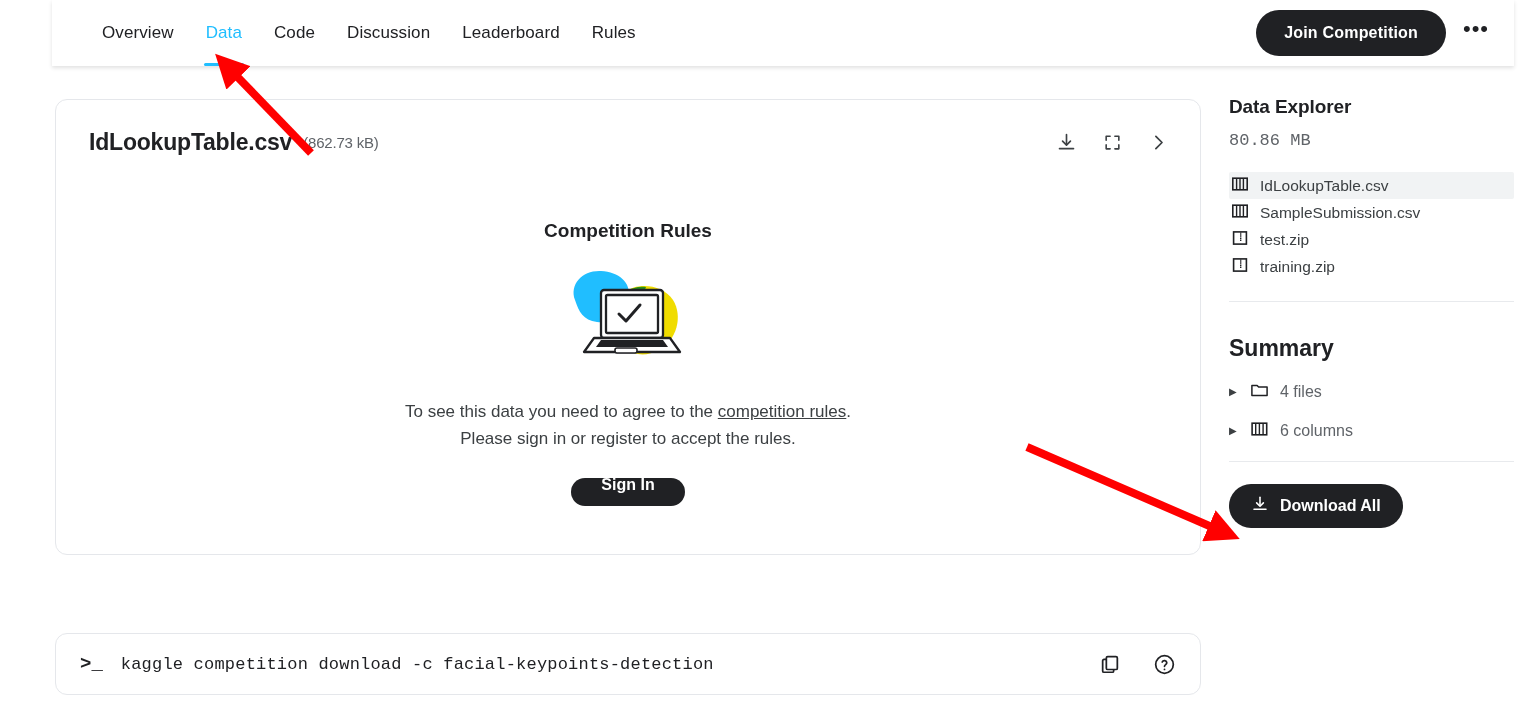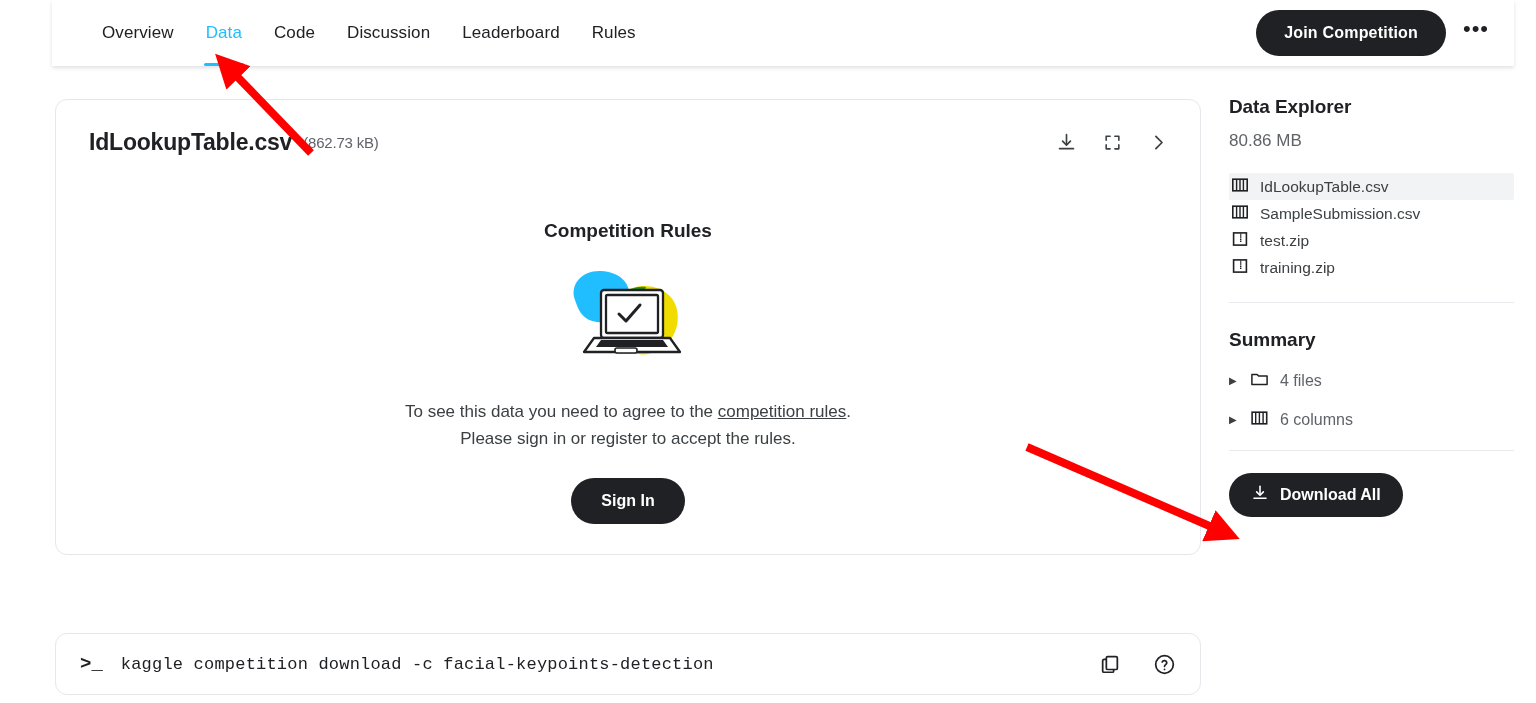--- a/index.html
+++ b/index.html
@@ -155,23 +155,24 @@
     color: #3c4043;
     line-height: 27px;
   }
   .rules-link {
     color: #3c4043;
     text-decoration: underline;
     cursor: pointer;
   }
   .signin-btn {
     margin-top: 26px;
-    height: 46px;
-    padding: 4px 30px;
+    height: 28px;
+    padding: 12px 30px;
     font-size: 16px;
+    align-items: flex-end;
   }
 
   
   .cmd-bar {
     position: absolute;
     left: 55px;
     top: 633px;
     width: 1146px;
     height: 62px;
     background: #ffffff;
@@ -212,20 +213,21 @@
   .sb-title {
     font-size: 19px;
     font-weight: bold;
     color: #202124;
     letter-spacing: -0.1px;
   }
   .sb-subtitle {
     font-size: 17px;
     color: #5f6368;
     margin-top: 13px;
+    font-family: Liberation Mono, monospace;
   }
   .file-list { margin-top: 22px; }
   .file-row {
     display: flex;
     align-items: center;
     height: 27px;
     padding-left: 3px;
     gap: 12px;
     cursor: pointer;
     border-radius: 2px;
@@ -234,24 +236,24 @@
   .file-row-label {
     font-size: 15.5px;
     color: #3c4043;
   }
   .sb-divider {
     height: 1px;
     background: #e8eaed;
     margin: 21px 0 0 0;
   }
   .sb-section-title {
-    font-size: 19px;
-    font-weight: bold;
-    color: #202124;
-    margin-top: 26px;
+    font-size: 23px;
+    font-weight: bold;
+    color: #202124;
+    margin-top: 33px;
   }
   .summary-row {
     display: flex;
     align-items: center;
     gap: 12px;
     margin-top: 21px;
     cursor: pointer;
   }
   .tri {
     width: 10px;

